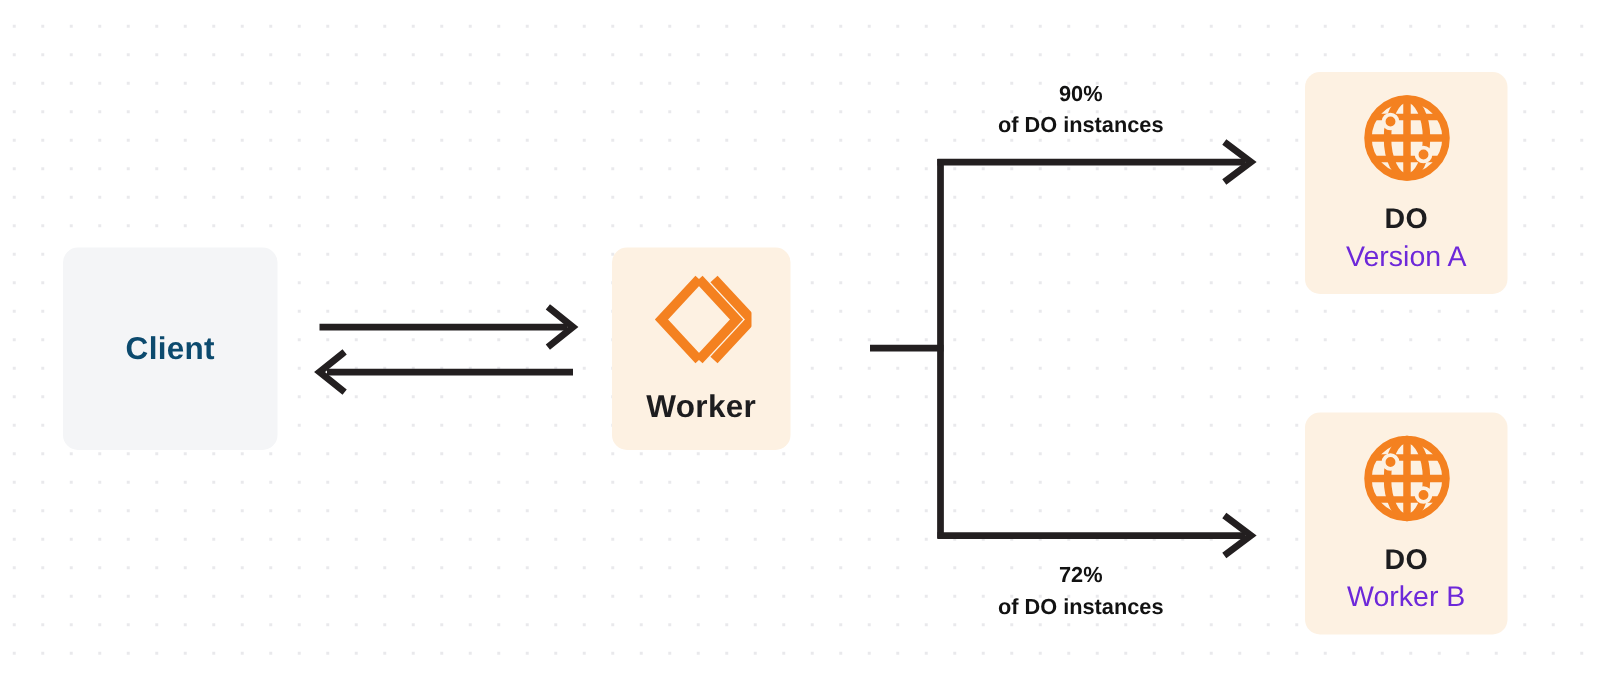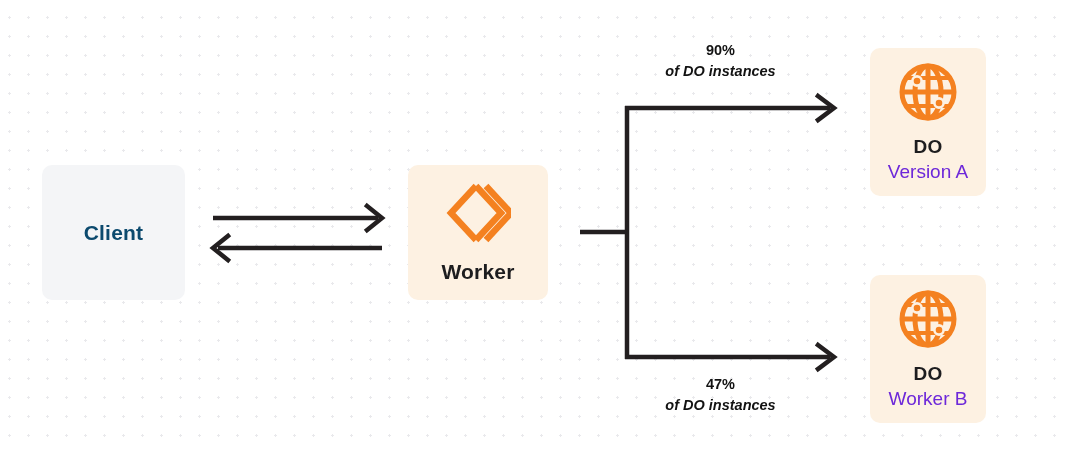--- a/index.html
+++ b/index.html
@@ -40,36 +40,36 @@
   .node-client .title {
     font-size: 21px;
     font-weight: bold;
     color: #0c4a6e;
     letter-spacing: 0.2px;
   }
 
   .node-worker {
     left: 408px;
     top: 165px;
-    width: 140px;
+    width: 119px;
     height: 135px;
     background: #fdf1e2;
     align-items: center;
   }
   .node-worker .title {
     font-size: 21px;
     font-weight: bold;
     color: #1d1d1f;
     margin-top: 16px;
     letter-spacing: 0.2px;
   }
 
   .node-do {
     left: 870px;
-    width: 116px;
+    width: 135px;
     height: 148px;
     background: #fdf1e2;
   }
   .node-do-a { top: 48px; }
   .node-do-b { top: 275px; }
 
   .node-do .title {
     font-size: 19px;
     font-weight: bold;
     color: #1d1d1f;
@@ -102,25 +102,25 @@
   .edge-label {
     position: absolute;
     text-align: center;
     color: #121212;
     font-size: 14.5px;
     font-weight: bold;
     line-height: 1.45;
     white-space: nowrap;
   }
   .edge-label .pct { display: block; }
-  .edge-label .desc { display: block; font-style: italic; }
+  .edge-label .desc { display: block; }
 
   .label-top {
     left: 628px;
-    top: 40px;
+    top: 53px;
     width: 185px;
   }
   .label-bottom {
     left: 628px;
     top: 374px;
     width: 185px;
   }
 </style>
 </head>
 <body>
@@ -208,17 +208,17 @@
     <span class="title">DO</span>
     <span class="subtitle">Worker B</span>
   </div>
 
   <div class="edge-label label-top">
     <span class="pct">90%</span>
     <span class="desc">of DO instances</span>
   </div>
 
   <div class="edge-label label-bottom">
-    <span class="pct">47%</span>
+    <span class="pct">72%</span>
     <span class="desc">of DO instances</span>
   </div>
 
 </div>
 
 </body></html>

